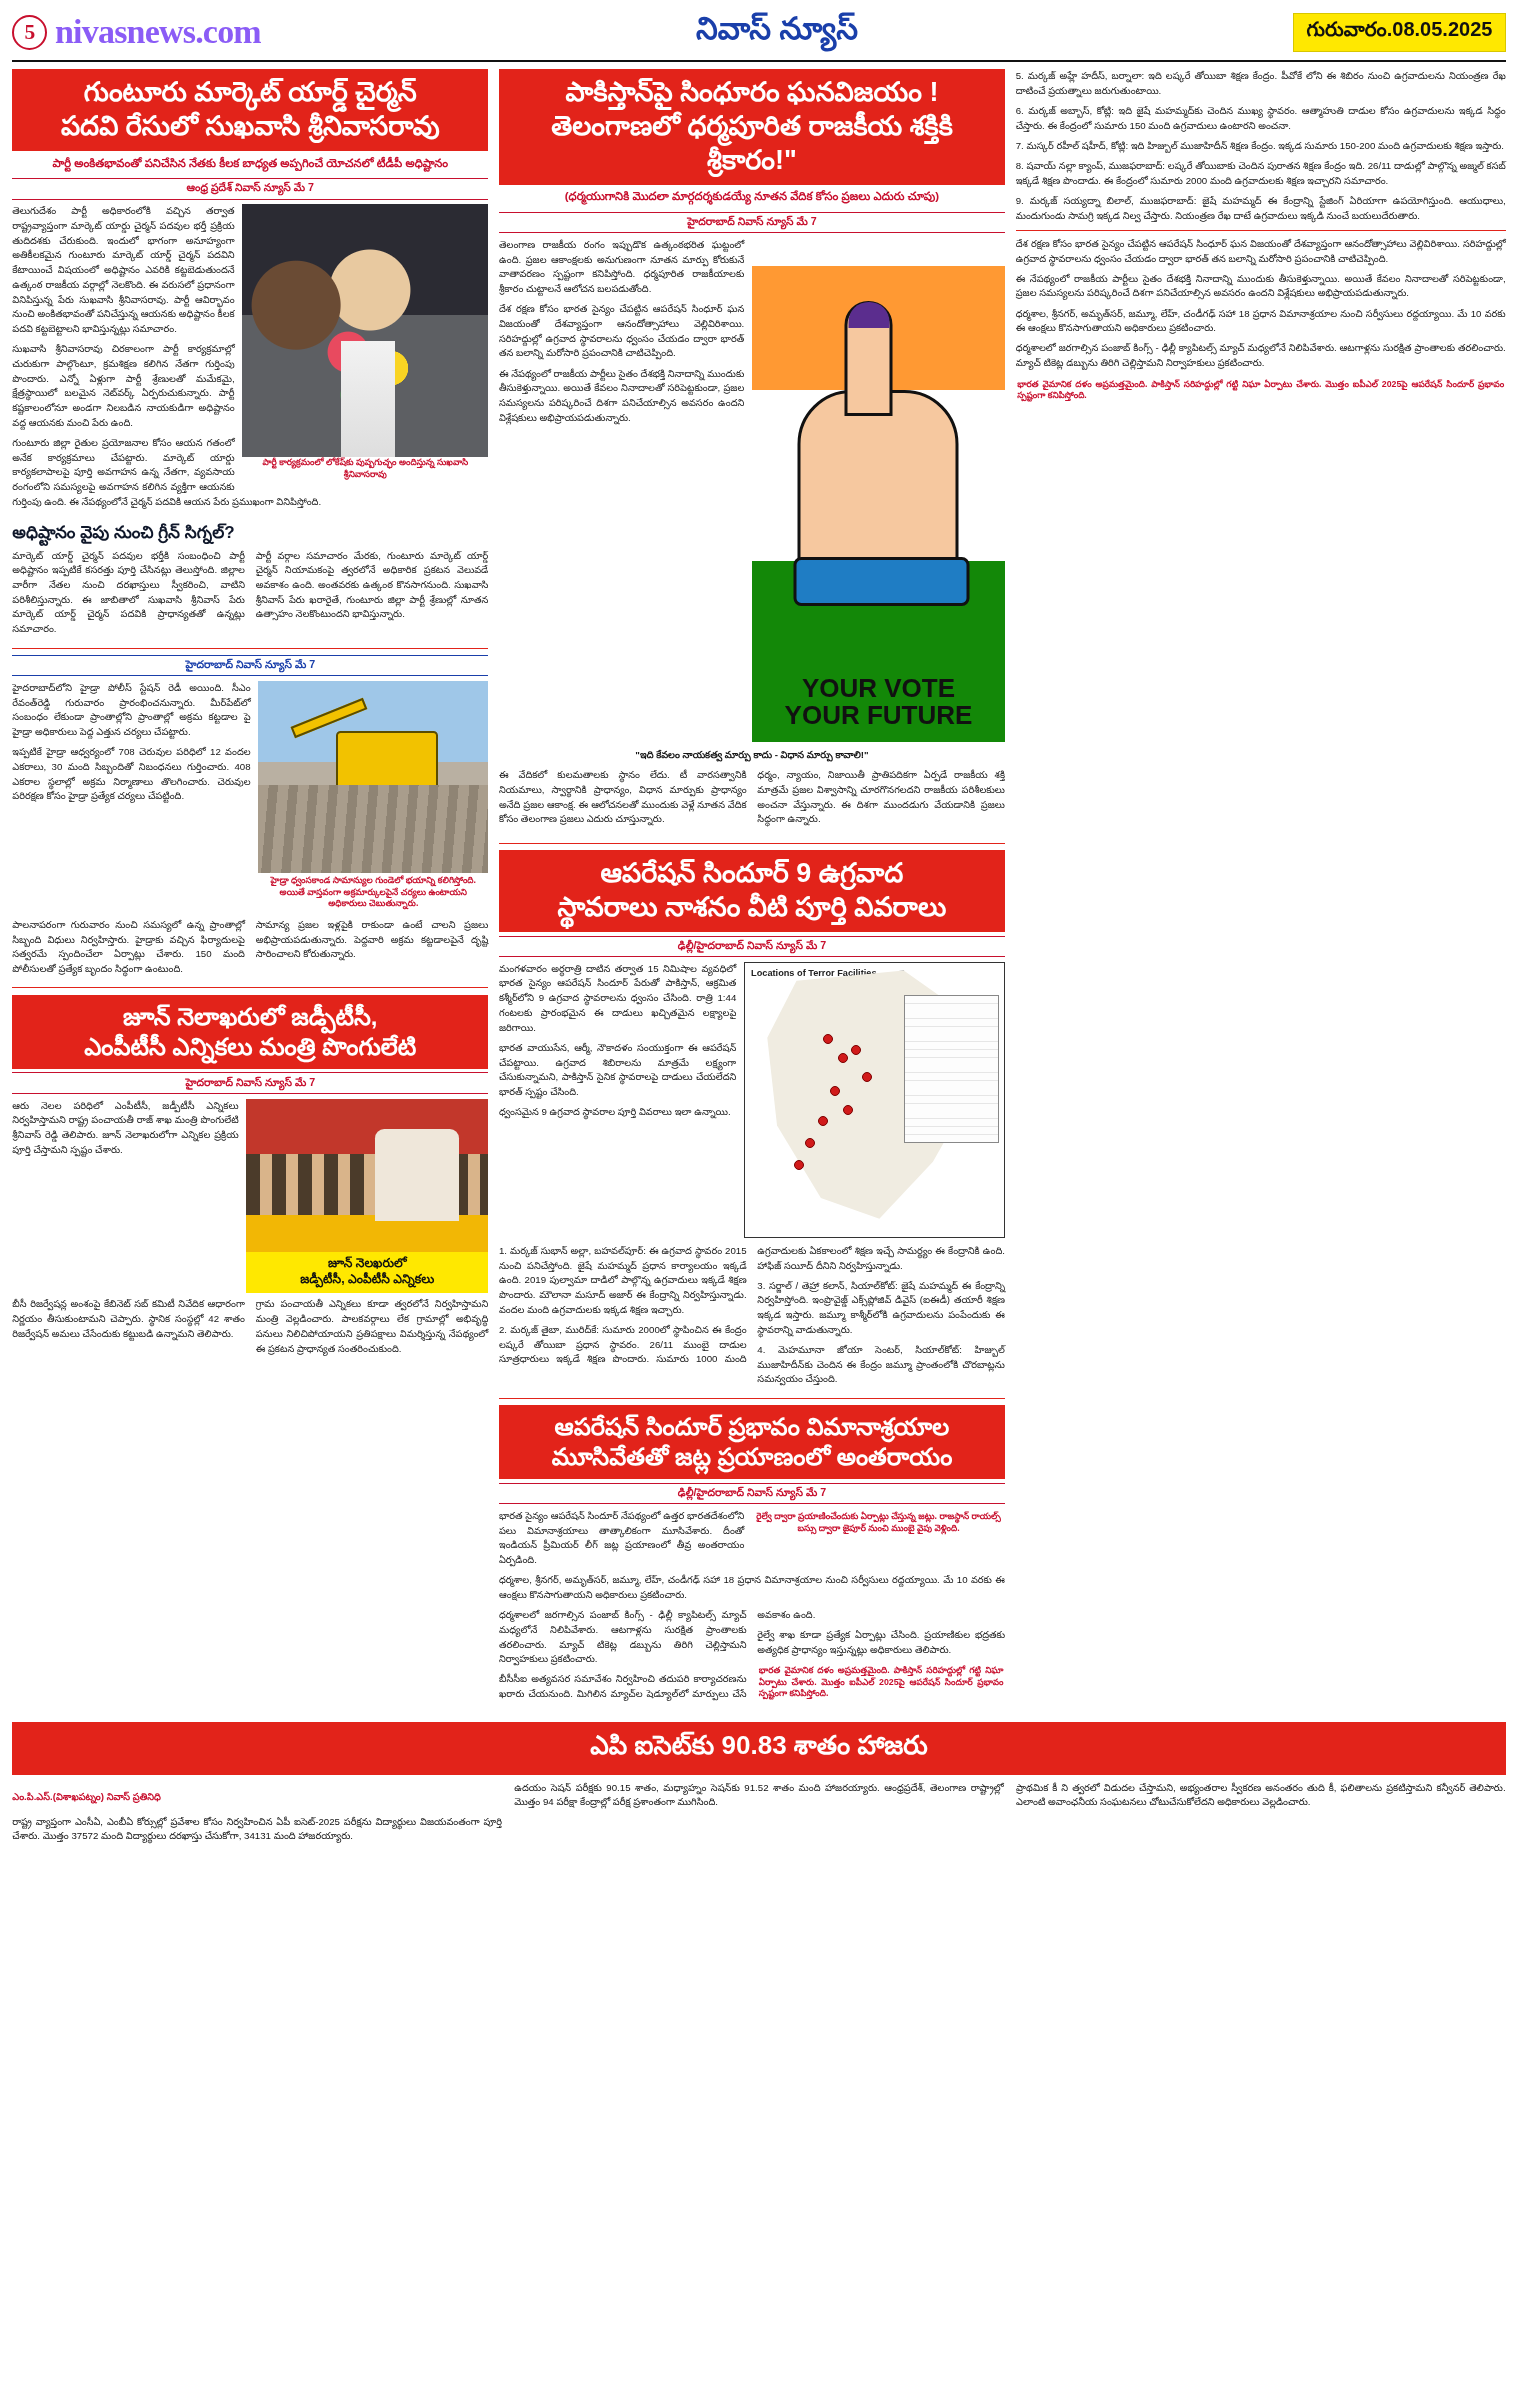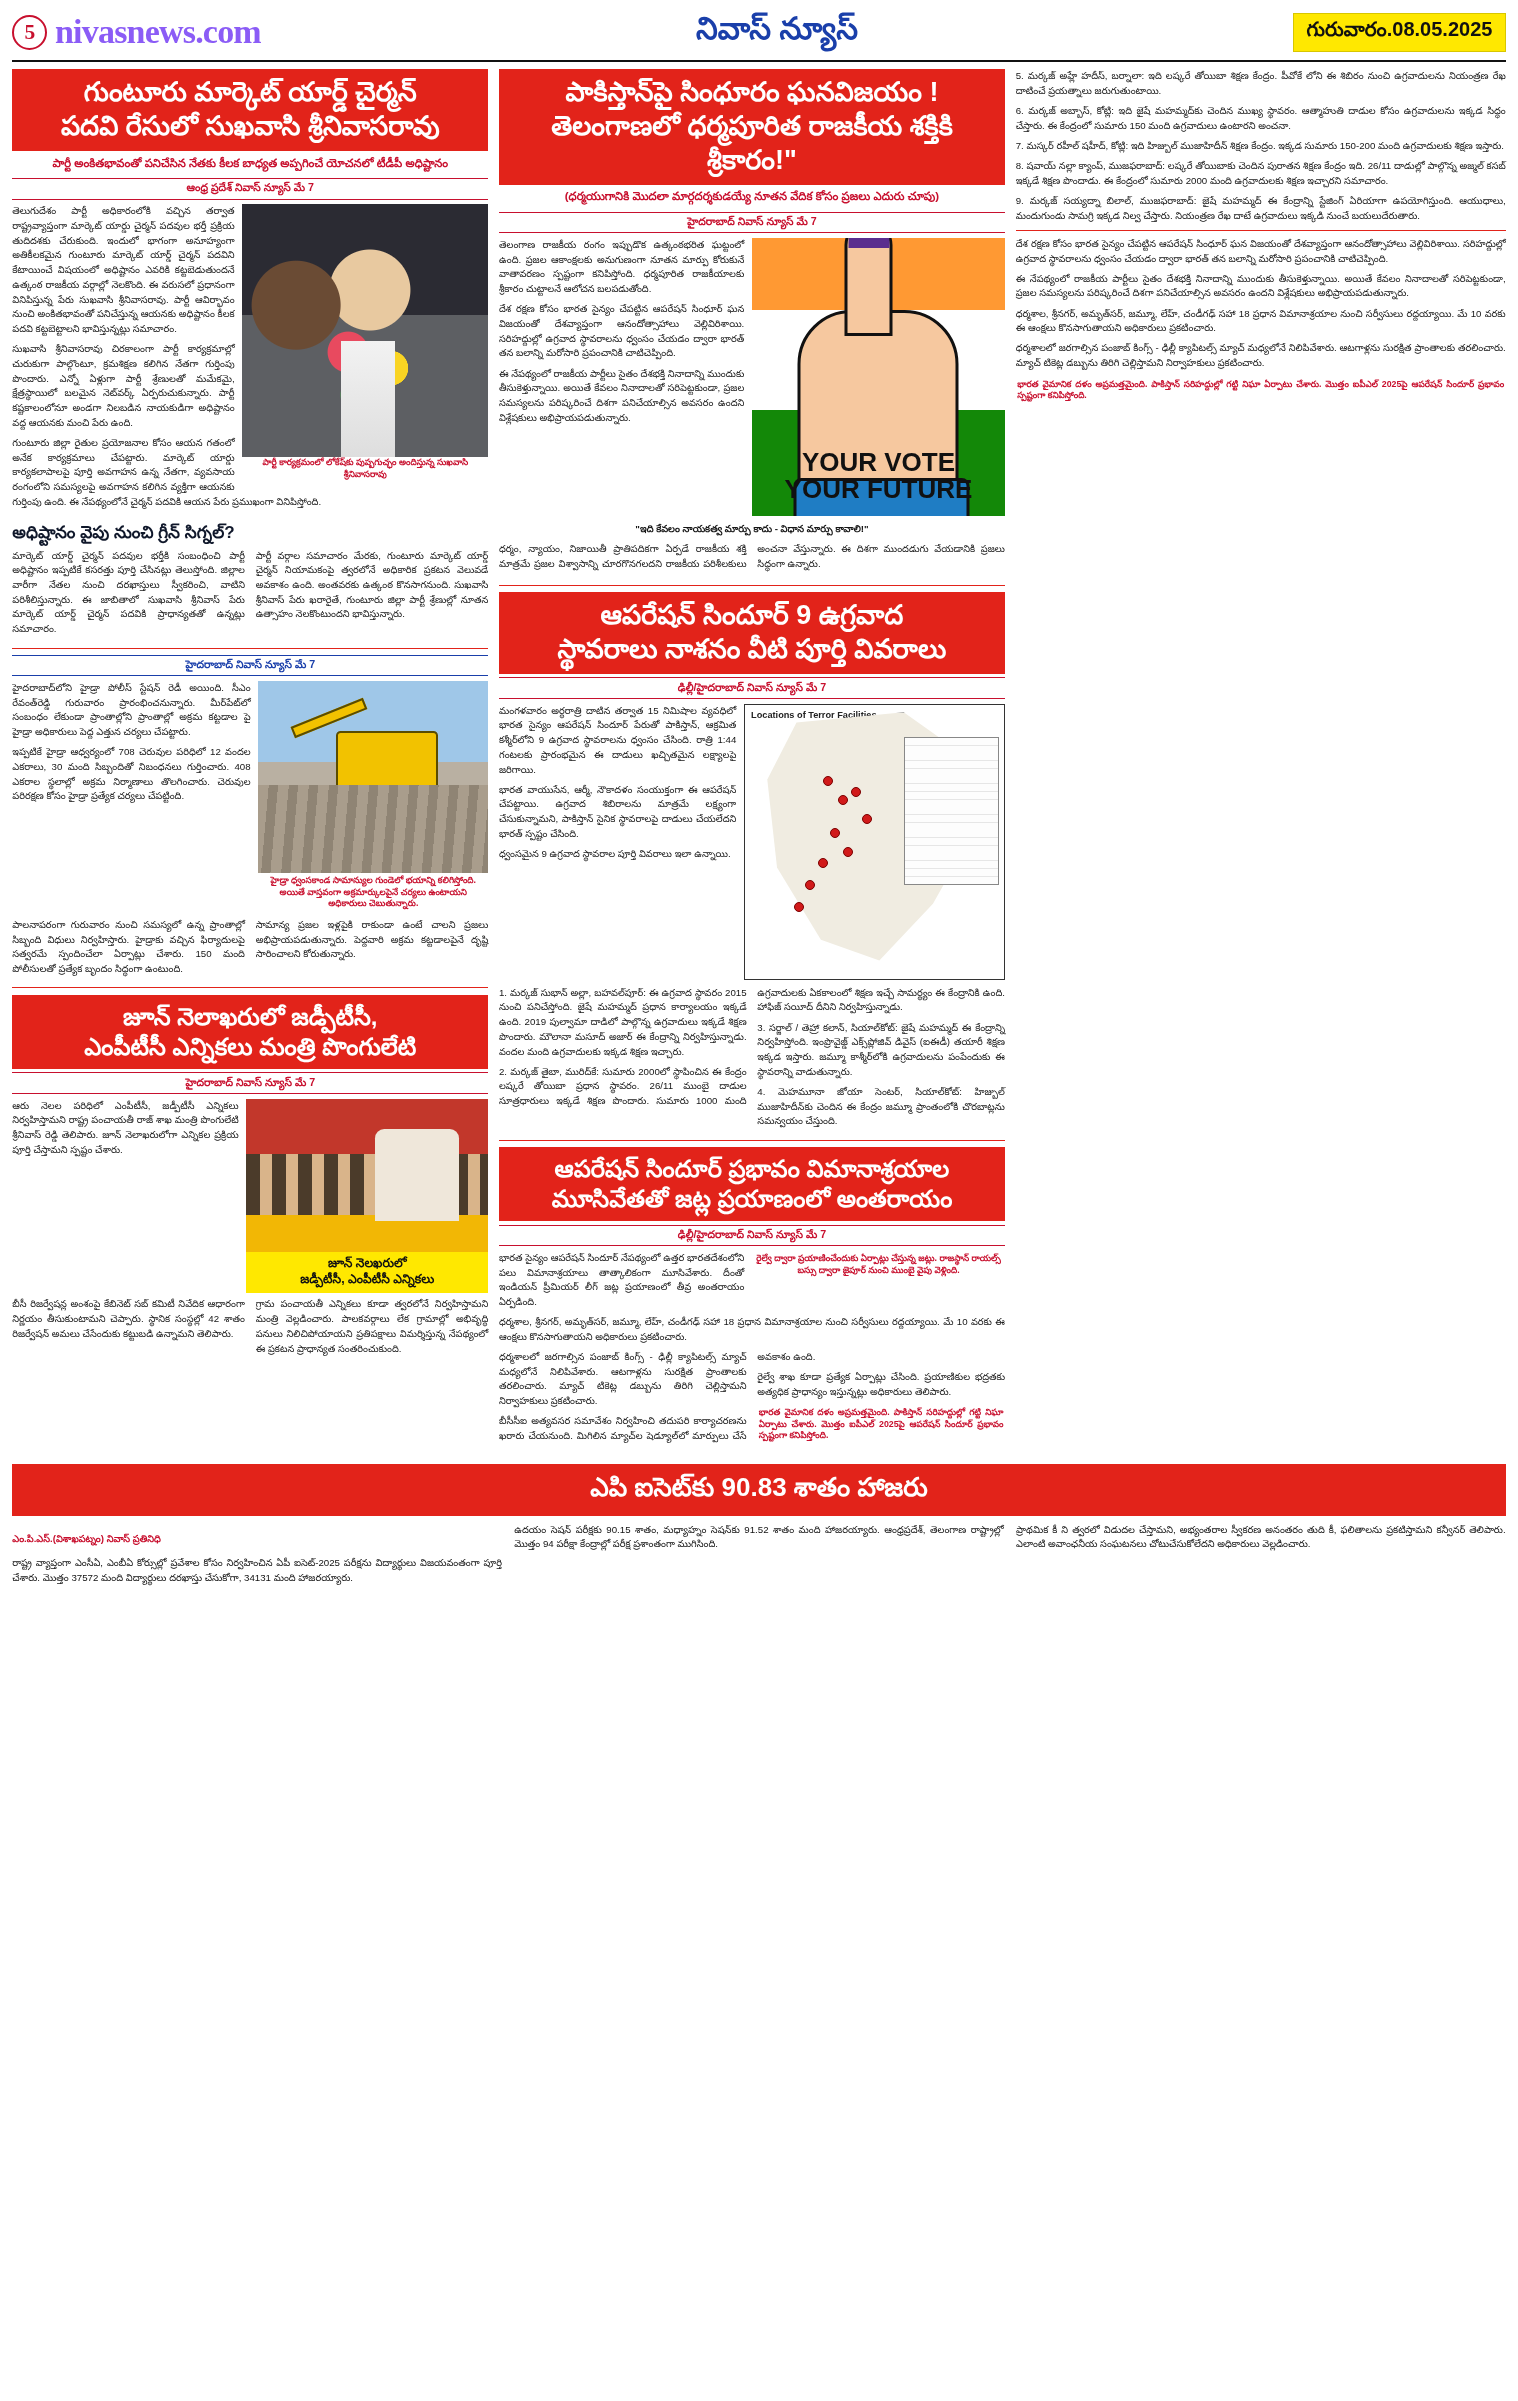--- a/index.html
+++ b/index.html
@@ -158,23 +158,24 @@
   }
   .photo-rally .bouquet{
     position:absolute; left:30%; bottom:12%; width:107px; height:107px;
     background:
       radial-gradient(circle at 30% 30%, #e84a5f 0 20px, transparent 21px),
       radial-gradient(circle at 70% 45%, #f9d423 0 17px, transparent 17.6px),
       radial-gradient(circle at 45% 70%, #4caf50 0 23px, transparent 24px);
   }
 
   .photo-flag {
-    height: 278px;
+    height: 476px;
     background: linear-gradient(180deg,#ff9933 0 26%, #ffffff 26% 62%, #138808 62% 100%);
     position: relative;
+    margin-top: 28px;
   }
   .photo-flag .hand {
     position:absolute; left:50%; top:26%; transform:translateX(-50%);
     width: 161px; height: 215px;
     background: #f6c89f;
     border-radius: 54px 54px 31px 31px;
     border: 3.8px solid #111;
   }
   .photo-flag .finger{
     position:absolute; left:44px; top:-92px; width:48px; height:115px;
@@ -420,20 +421,21 @@
                   <div>YOUR FUTURE</div>
                 </div>
               </div>
             </div>
             <p>తెలంగాణ రాజకీయ రంగం ఇప్పుడొక ఉత్కంఠభరిత ఘట్టంలో ఉంది. ప్రజల ఆకాంక్షలకు అనుగుణంగా నూతన మార్పు కోరుకునే వాతావరణం స్పష్టంగా కనిపిస్తోంది. ధర్మపూరిత రాజకీయాలకు శ్రీకారం చుట్టాలనే ఆలోచన బలపడుతోంది.</p>
             <p>దేశ రక్షణ కోసం భారత సైన్యం చేపట్టిన ఆపరేషన్ సింధూర్ ఘన విజయంతో దేశవ్యాప్తంగా ఆనందోత్సాహాలు వెల్లివిరిశాయి. సరిహద్దుల్లో ఉగ్రవాద స్థావరాలను ధ్వంసం చేయడం ద్వారా భారత్ తన బలాన్ని మరోసారి ప్రపంచానికి చాటిచెప్పింది.</p>
             <p>ఈ నేపథ్యంలో రాజకీయ పార్టీలు సైతం దేశభక్తి నినాదాన్ని ముందుకు తీసుకెళ్తున్నాయి. అయితే కేవలం నినాదాలతో సరిపెట్టకుండా, ప్రజల సమస్యలను పరిష్కరించే దిశగా పనిచేయాల్సిన అవసరం ఉందని విశ్లేషకులు అభిప్రాయపడుతున్నారు.</p>
           </div>
           <p style="text-align:center;font-weight:bold;">"ఇది కేవలం నాయకత్వ మార్పు కాదు - విధాన మార్పు కావాలి!"</p>
           <div class="cols2">
+            <p>ఈ వేదికలో కులమతాలకు స్థానం లేదు. టీ వారసత్వానికి నియమాలు, స్వార్థానికి ప్రాధాన్యం, విధాన మార్పుకు ప్రాధాన్యం అనేది ప్రజల ఆకాంక్ష. ఈ ఆలోచనలతో ముందుకు వెళ్లే నూతన వేదిక కోసం తెలంగాణ ప్రజలు ఎదురు చూస్తున్నారు.</p>
             <p>ధర్మం, న్యాయం, నిజాయితీ ప్రాతిపదికగా ఏర్పడే రాజకీయ శక్తి మాత్రమే ప్రజల విశ్వాసాన్ని చూరగొనగలదని రాజకీయ పరిశీలకులు అంచనా వేస్తున్నారు. ఈ దిశగా ముందడుగు వేయడానికి ప్రజలు సిద్ధంగా ఉన్నారు.</p>
           </div>
         </div>
       </div>
 
       <hr class="hr-red">
 
       <div class="block">
         <div class="headline hl-red hl-h1">
           <div>ఆపరేషన్ సిందూర్ 9 ఉగ్రవాద</div>

